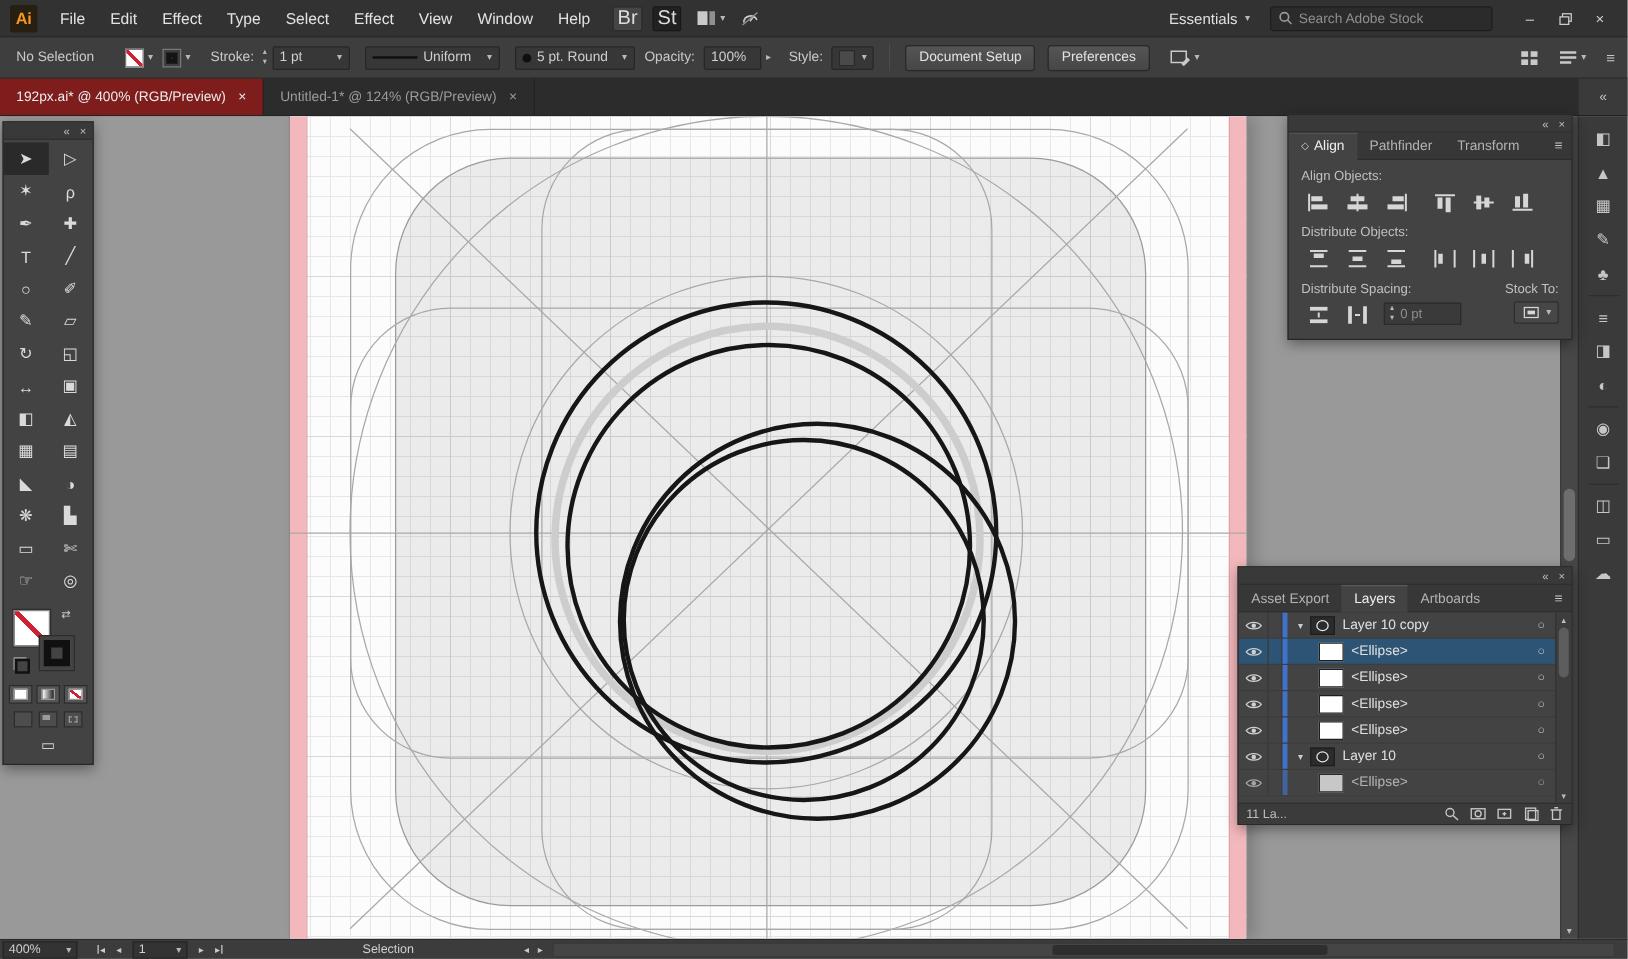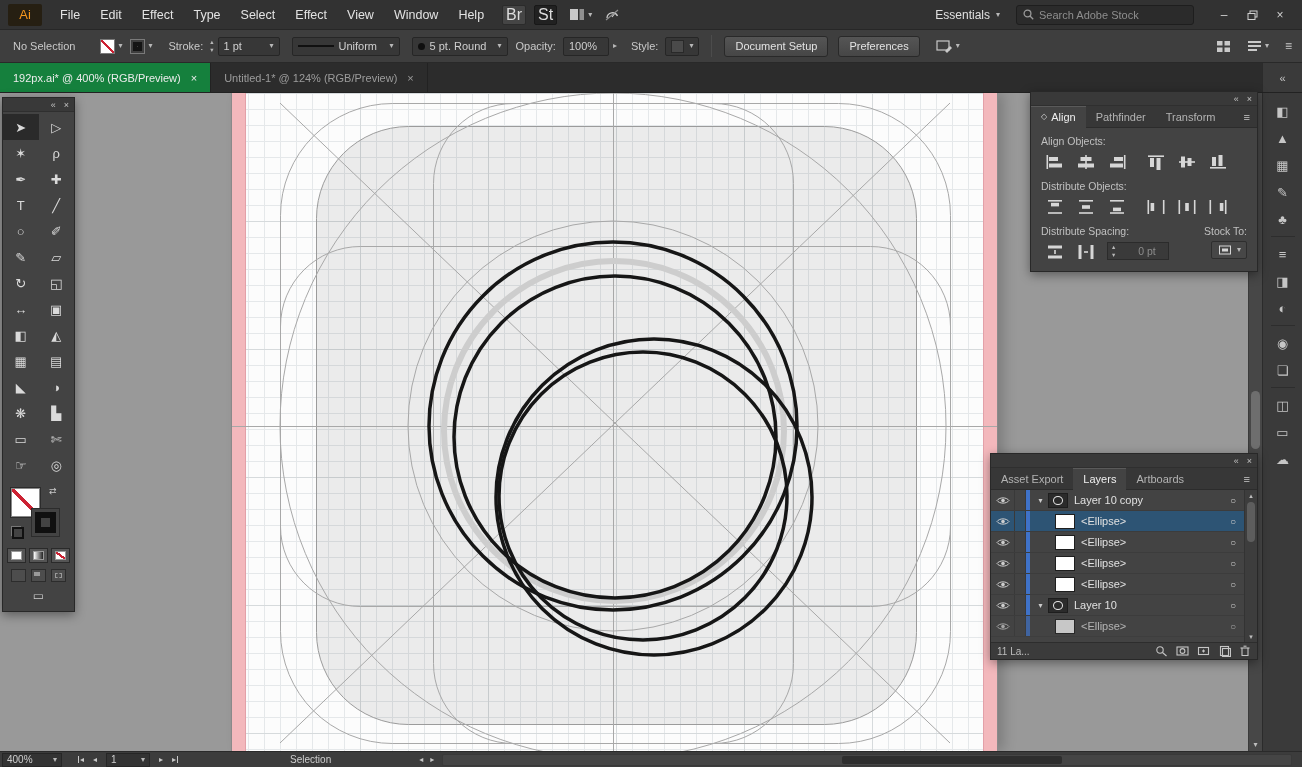--- a/index.html
+++ b/index.html
@@ -1,21 +1,21 @@
 <!DOCTYPE html>
 <html><head>
 <meta charset="utf-8">
 <style>
 *{margin:0;padding:0;box-sizing:border-box}
 html,body{width:1302px;height:767px;overflow:hidden}
 body{font-family:"Liberation Sans","DejaVu Sans",sans-serif;background:#3c3c3c;color:#d4d4d4;font-size:12px}
 .caret{font-size:8px;color:#b8b8b8;line-height:1}
 
 .menubar{height:30px;background:#323232;border-bottom:1px solid #272727;display:flex;align-items:center;padding:0 8px}
-.logo{width:34px;height:22px;border-radius:2px;background:#261f12;color:#f7971d;font-weight:normal;font-size:13px;display:flex;align-items:center;justify-content:center;margin-right:8px}
+.logo{width:22px;height:22px;border-radius:2px;background:#261f12;color:#f7971d;font-weight:bold;font-size:13px;display:flex;align-items:center;justify-content:center;margin-right:8px}
 .menus{display:flex}
 .menu-item{padding:0 10px;font-size:12.5px;color:#e3e3e3;cursor:default}
 .mb-badge{min-width:20px;height:20px;border-radius:2px;display:flex;align-items:center;justify-content:center;font-size:16px;color:#ddd;margin-left:8px;padding:0 3px}
 .mb-badge.br{background:#454545;border:1px solid #2b2b2b}
 .mb-badge.st{background:#212121;border:1px solid #181818}
 .mb-iconbtn{display:flex;align-items:center;gap:3px;margin-left:12px;color:#c9c9c9}
 .spacer{flex:1}
 .workspace{display:flex;align-items:center;gap:6px;font-size:12px;color:#e0e0e0;margin-right:16px}
 .searchbox{width:178px;height:20px;background:#2b2b2b;border:1px solid #1e1e1e;border-radius:3px;display:flex;align-items:center;padding:0 6px;gap:5px;margin-right:16px}
 .searchbox input{flex:1;background:transparent;border:none;outline:none;color:#cfcfcf;font-size:11px;font-family:inherit;min-width:0}
@@ -36,21 +36,21 @@
 .stepper .caret{font-size:6.5px}
 .cb-btn{height:21px;background:linear-gradient(#555,#464646);border:1px solid #292929;border-radius:3px;padding:0 10px;display:flex;align-items:center;font-size:11px;color:#e3e3e3;white-space:nowrap}
 .uline{width:36px;height:2px;background:#101010}
 .brush-dot{width:7px;height:7px;border-radius:50%;background:#0f0f0f}
 .style-swatch{width:13px;height:13px;background:#4a4a4a;border:1px solid #292929}
 .cb-right{margin-left:auto;display:flex;align-items:center;gap:16px;color:#c9c9c9}
 
 .tabbar{height:30px;background:#2c2c2c;display:flex;border-bottom:1px solid #222}
 .doc-tabs{display:flex;flex:1}
 .doc-tab{display:flex;align-items:center;gap:10px;padding:0 13px;font-size:11px;color:#9c9c9c;border-right:1px solid #222}
-.doc-tab.active{background:#15803d;color:#ececec}
+.doc-tab.active{background:#7f1d1d;color:#ececec}
 .tab-close{font-size:11px}
 .tab-cap{width:40px;background:#3a3a3a;border-left:1px solid #2b2b2b;display:flex;align-items:center;justify-content:center;color:#c5c5c5;font-size:11px}
 
 .main{position:relative;height:658px;background:#999}
 .canvas{position:absolute;inset:0 40px 0 0;background:#999;overflow:hidden}
 .artboard{position:absolute;left:232px;top:0;width:765px;height:658px;background-color:#fcfcfc;
 background-image:
 repeating-linear-gradient(to right,#d6dadc 0 1px,transparent 1px 128px),
 repeating-linear-gradient(to bottom,#d6dadc 0 1px,transparent 1px 128px),
 repeating-linear-gradient(to right,#e5e8ea 0 1px,transparent 1px 16px),
@@ -98,21 +98,21 @@
 .mode.inside::after{content:"";position:absolute;inset:3px;border:1px dashed #9a9a9a}
 .screen-row{display:flex;justify-content:center;padding:5px 0 8px;font-size:12px;color:#cdcdcd}
 
 .align-panel{left:1030px;top:-2px;width:228px}
 .ap-body{padding:7px 10px 9px}
 .ap-label{font-size:10.5px;color:#c0c0c0;margin-bottom:5px}
 .ap-row{display:flex;gap:4px;margin-bottom:8px}
 .ap-btn{width:27px;height:20px;display:flex;align-items:center;justify-content:center;border-radius:2px}
 .ap-btn svg *{fill:#d6d6d6}
 .ap-flex{display:flex}
-.ap-spin{width:62px;height:18px;background:#3a3a3a;border:1px solid #2b2b2b;color:#8d8d8d;font-size:10.5px;display:flex;align-items:center;gap:23px;padding:0 4px;margin-left:4px}
+.ap-spin{width:62px;height:18px;background:#3a3a3a;border:1px solid #2b2b2b;color:#8d8d8d;font-size:10.5px;display:flex;align-items:center;gap:5px;padding:0 4px;margin-left:4px}
 .ap-alignto{margin-left:auto;display:flex;flex-direction:column;align-items:flex-end;gap:4px}
 .ap-dd{display:flex;align-items:center;gap:4px;border:1px solid #2e2e2e;background:#474747;border-radius:2px;padding:1px 5px}
 
 .layers-panel{left:990px;top:360px;width:268px}
 .lrows{position:relative;height:152px;overflow:hidden;background:#434343}
 .lrow{height:21px;display:flex;align-items:center;border-bottom:1px solid #3c3c3c;padding-right:16px;font-size:11px;color:#e0e0e0}
 .lrow.selected{background:#2d5474}
 .lrow.dim{opacity:.7}
 .l-eye{width:24px;height:100%;display:flex;align-items:center;justify-content:center;border-right:1px solid #393939;flex:none}
 .l-lock{width:11px;height:100%;border-right:1px solid #393939;flex:none}

